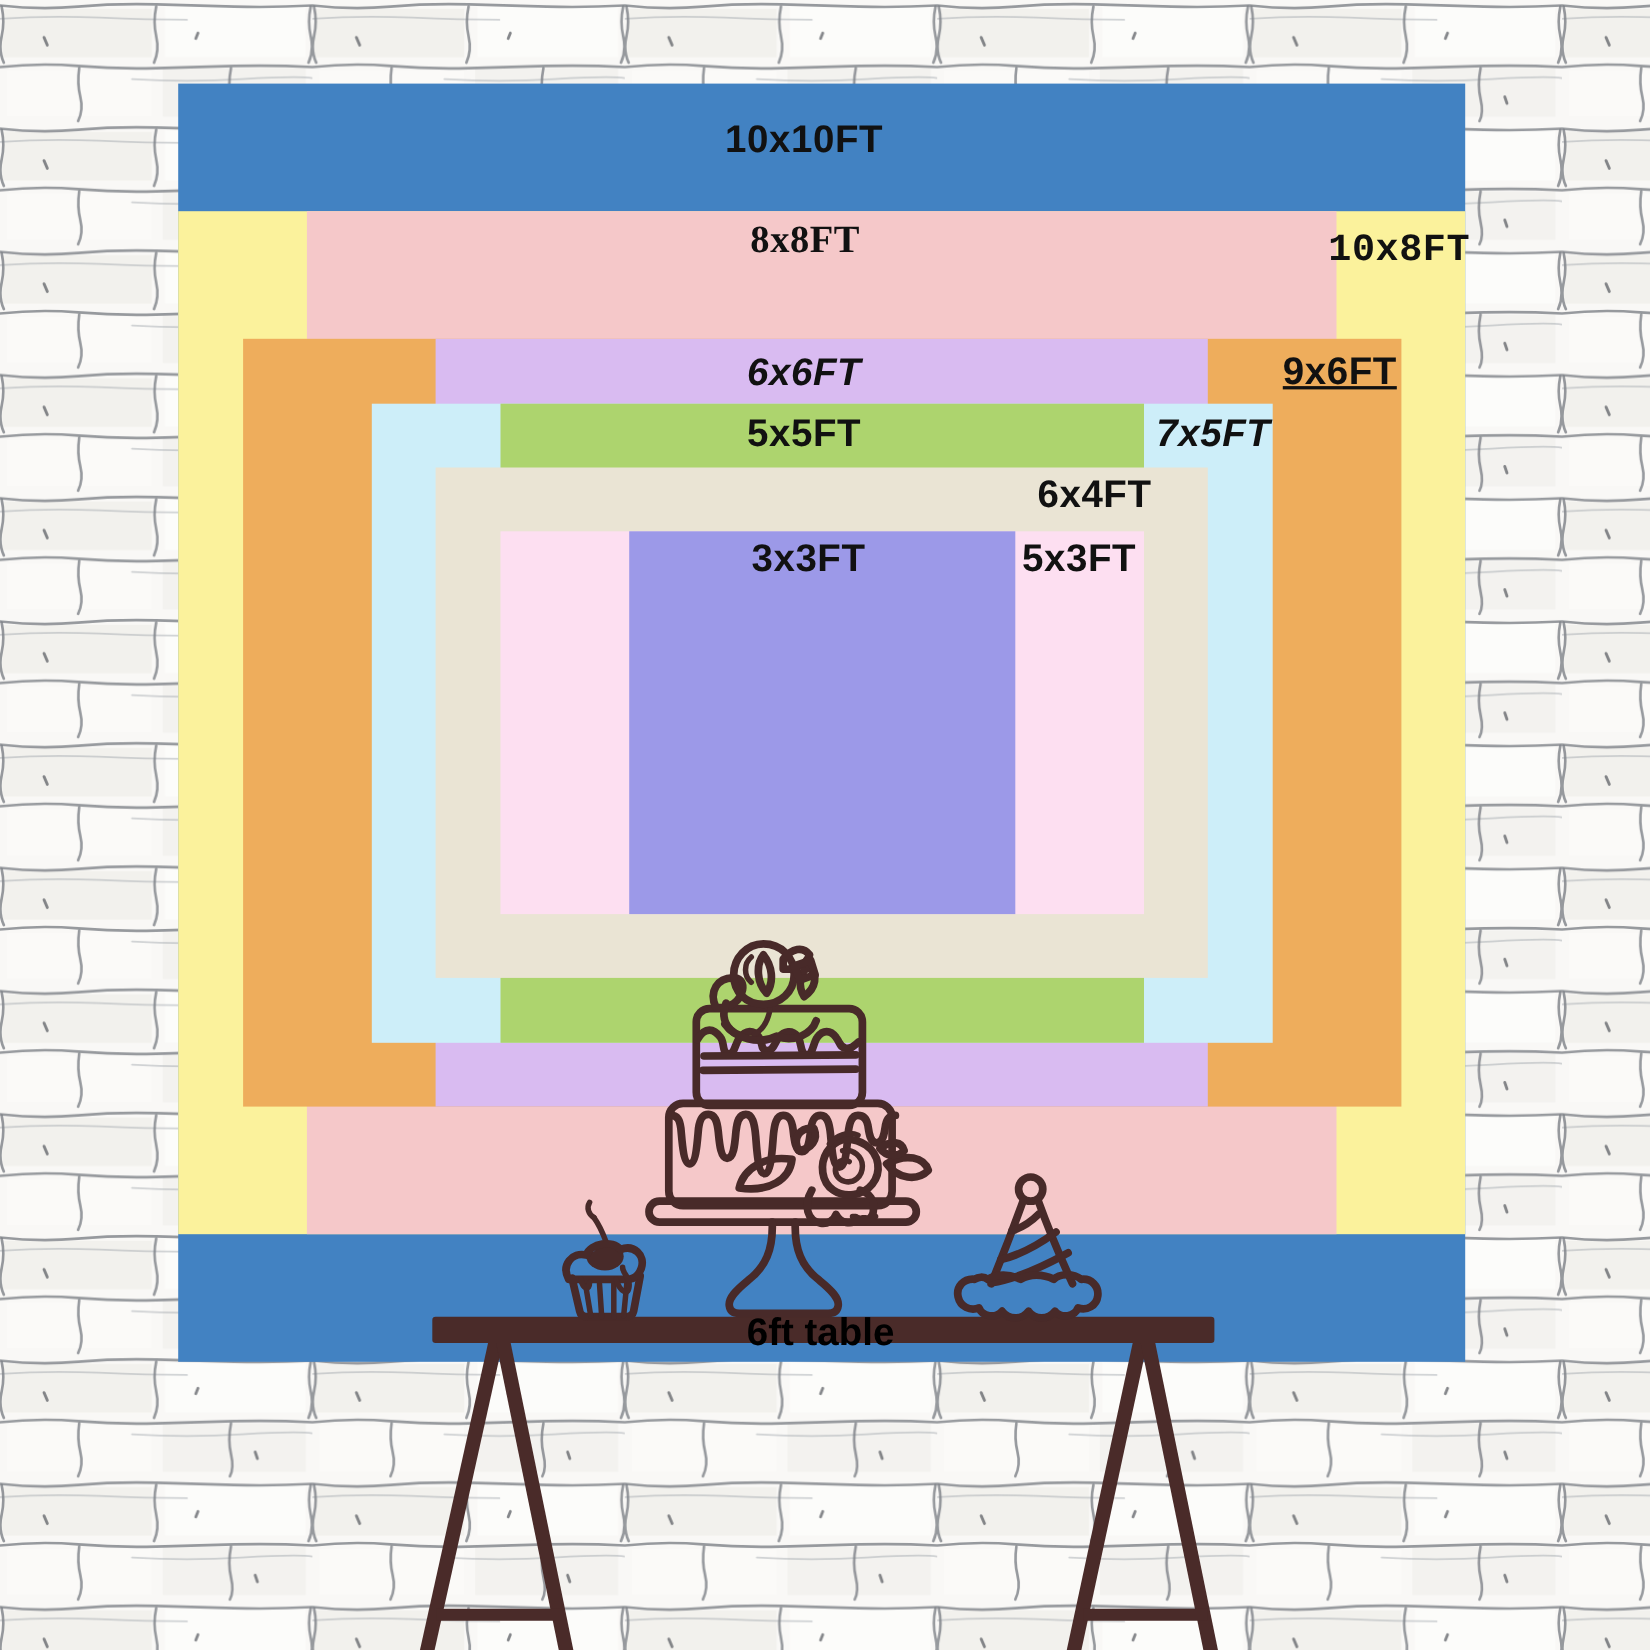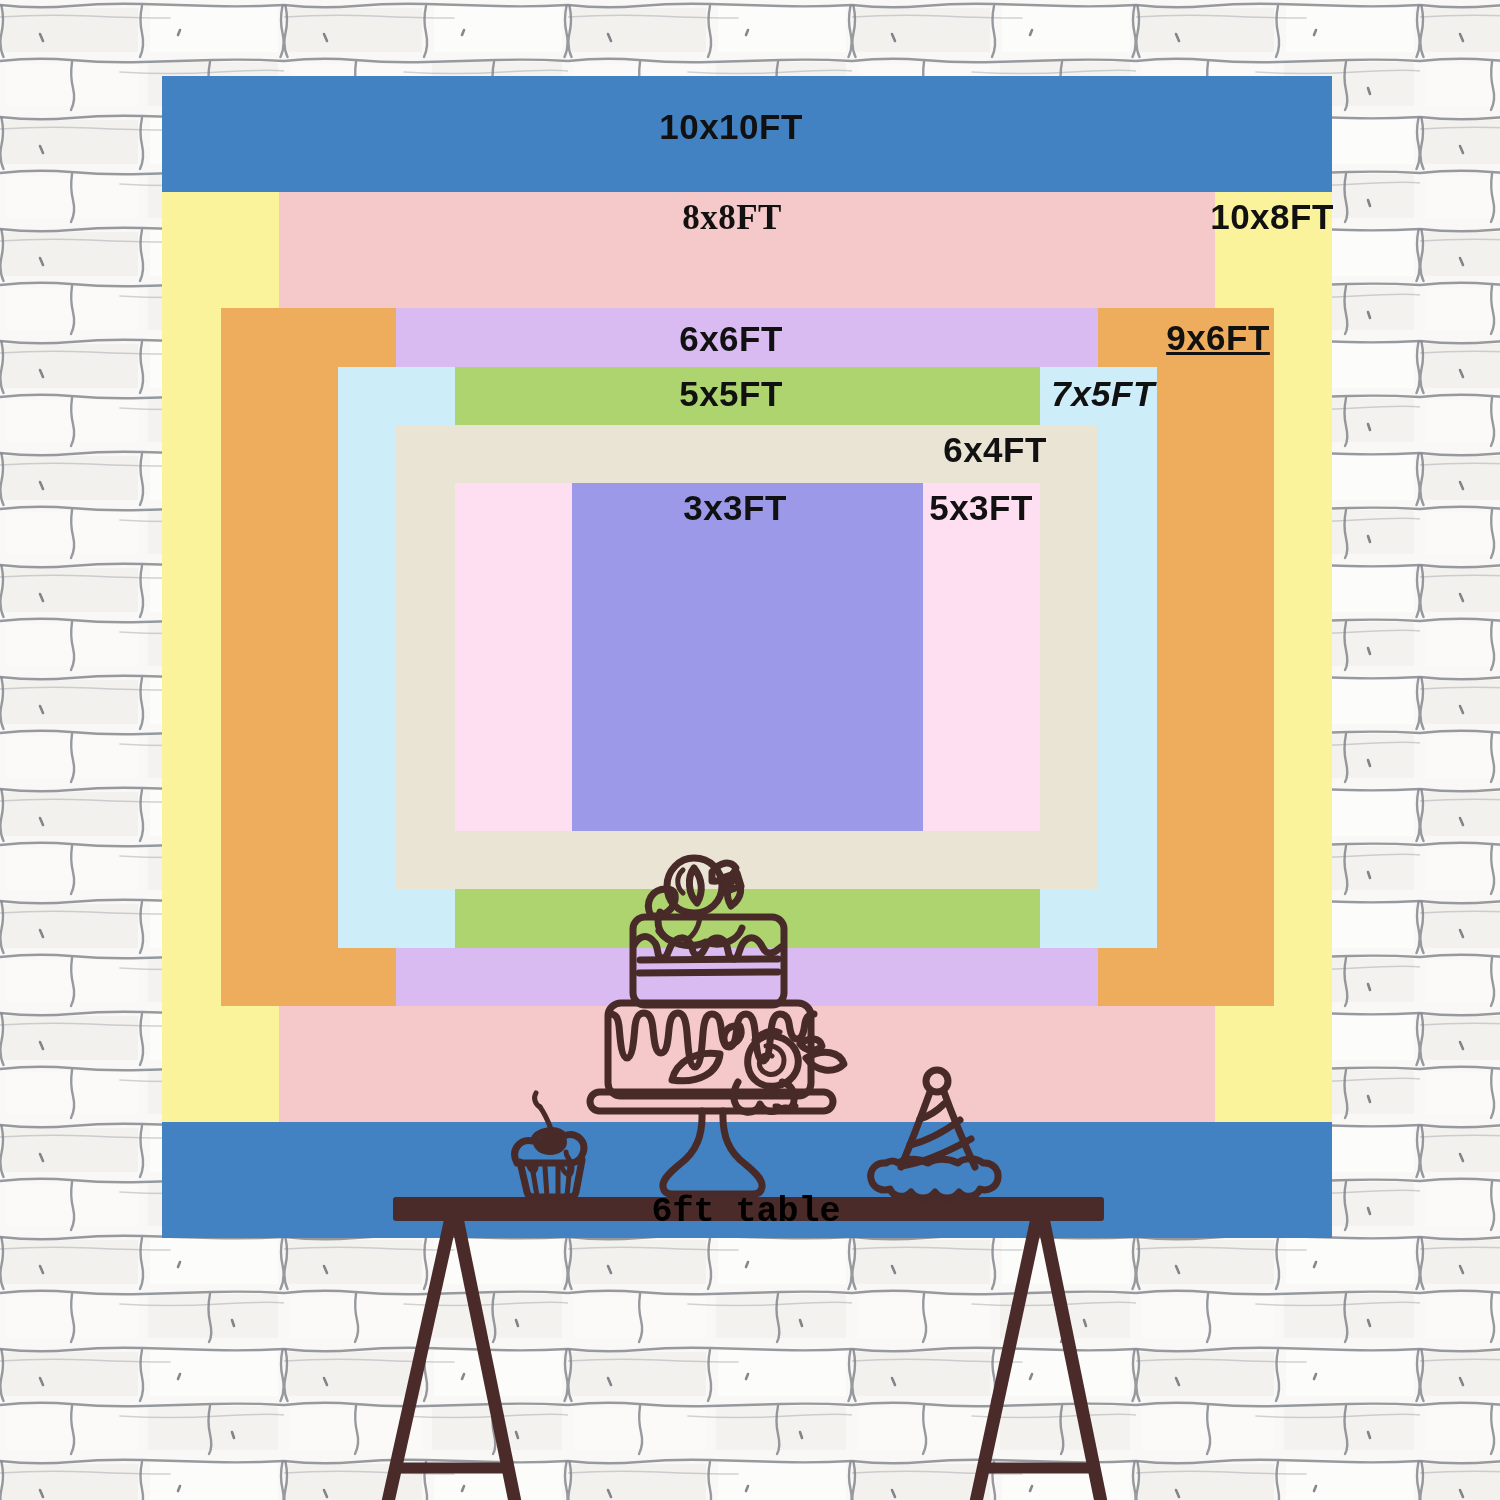--- a/index.html
+++ b/index.html
@@ -68,24 +68,24 @@
       <div class="size-rect" style="left: 396px; top: 308.4px; width: 702px; height: 697.2px; background: rgb(217, 187, 241);"></div>
       <div class="size-rect" style="left: 337.5px; top: 366.5px; width: 819px; height: 581px; background: rgb(205, 238, 249);"></div>
       <div class="size-rect" style="left: 454.5px; top: 366.5px; width: 585px; height: 581px; background: rgb(173, 212, 110);"></div>
       <div class="size-rect" style="left: 396px; top: 424.6px; width: 702px; height: 464.8px; background: rgb(234, 228, 212);"></div>
       <div class="size-rect" style="left: 454.5px; top: 482.7px; width: 585px; height: 348.6px; background: rgb(253, 223, 241);"></div>
       <div class="size-rect" style="left: 571.5px; top: 482.7px; width: 351px; height: 348.6px; background: rgb(156, 153, 232);"></div>
     </div>
 
   <div id="labels-layer">
       <div class="size-label" style="left: 731px; top: 127px; color: rgb(17, 17, 17);">10x10FT</div>
-      <div class="size-label" style="left: 1272px; top: 217px; color: rgb(17, 17, 17);">10x8FT</div>
+      <div class="size-label" style="left: 1272px; top: 227px; color: rgb(17, 17, 17); font-family: Liberation Mono, monospace;">10x8FT</div>
       <div class="size-label" style="left: 732px; top: 218px; color: rgb(17, 17, 17); font-family: Liberation Serif, serif;">8x8FT</div>
       <div class="size-label" style="left: 1218px; top: 338px; color: rgb(17, 17, 17); text-decoration: underline;">9x6FT</div>
-      <div class="size-label" style="left: 731px; top: 339px; color: rgb(17, 17, 17);">6x6FT</div>
+      <div class="size-label" style="left: 731px; top: 339px; color: rgb(17, 17, 17); font-style: italic;">6x6FT</div>
       <div class="size-label" style="left: 1103px; top: 394px; color: rgb(17, 17, 17); font-style: italic;">7x5FT</div>
       <div class="size-label" style="left: 731px; top: 394px; color: rgb(17, 17, 17);">5x5FT</div>
       <div class="size-label" style="left: 995px; top: 450px; color: rgb(17, 17, 17);">6x4FT</div>
       <div class="size-label" style="left: 981px; top: 508px; color: rgb(17, 17, 17);">5x3FT</div>
       <div class="size-label" style="left: 735px; top: 508px; color: rgb(17, 17, 17);">3x3FT</div>
     </div>
 
   <svg class="art" width="1500" height="1500" viewBox="0 0 1500 1500" aria-hidden="true">
 
     <g>
@@ -153,15 +153,15 @@
       <circle class="ink" cx="937" cy="1081" r="11"></circle>
       <path class="ink" d="M930,1092 C921,1117 911,1143 901,1167"></path>
       <path class="ink" d="M944,1092 C953,1117 964,1143 975,1167"></path>
       <path class="ink" d="M920,1119 C929,1116 937,1111 944,1104"></path>
       <path class="ink" d="M910,1145 C927,1141 945,1131 960,1120"></path>
       <path class="ink" d="M902,1166 C923,1163 949,1151 971,1139"></path>
       <path class="ink" d="M886,1163 C876,1162 869,1170 871,1179 C873,1188 882,1192 890,1189 C893,1197 905,1199 911,1192 C917,1200 929,1200 935,1192 C941,1200 953,1200 959,1192 C965,1199 977,1197 980,1189 C988,1192 997,1187 998,1178 C999,1169 992,1162 983,1163 C975,1157 963,1158 958,1163 C948,1158 936,1158 928,1163 C918,1158 906,1158 898,1163 C894,1160 889,1161 886,1163 Z"></path>
     </g>
   </svg>
 
-  <div class="table-label" style="color: rgb(0, 0, 0); font-family: Liberation Mono, monospace;">6ft table</div>
+  <div class="table-label" style="color: rgb(0, 0, 0);">6ft table</div>
 
 </div>
 
 </body></html>

